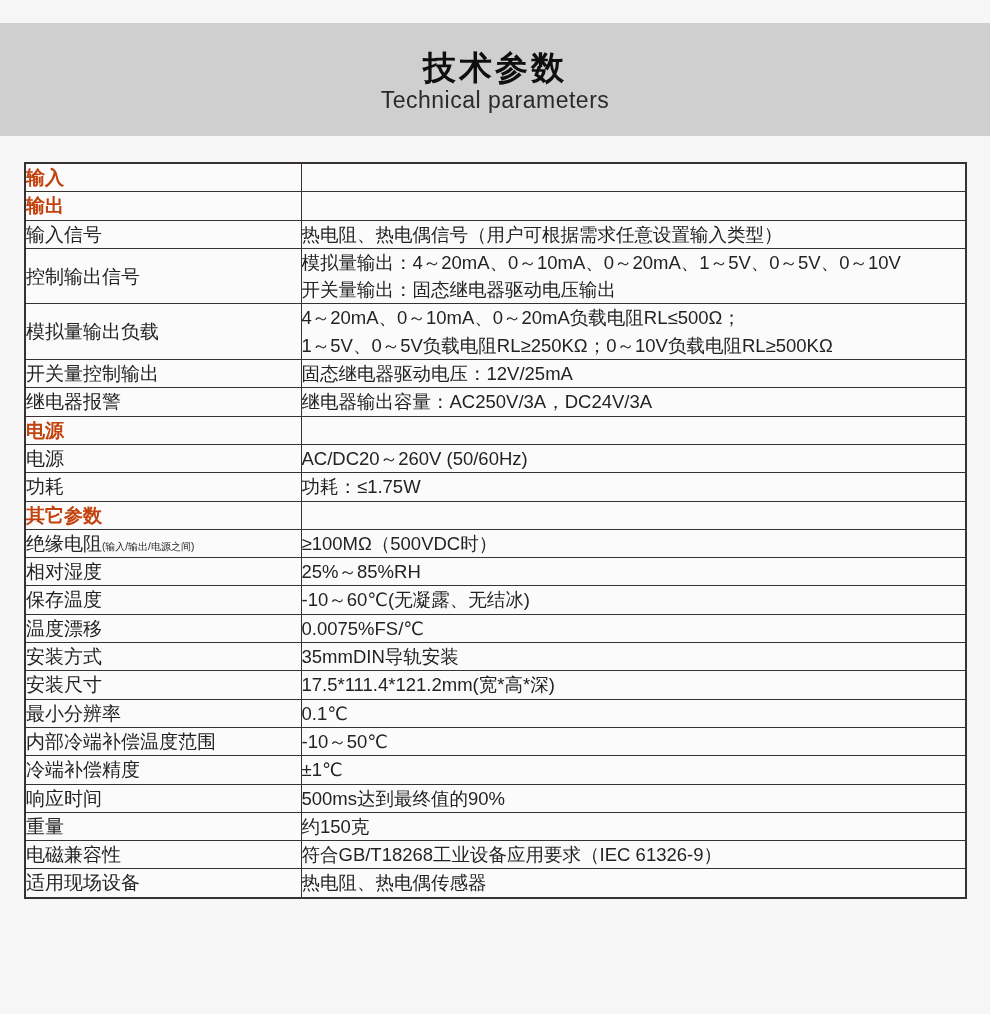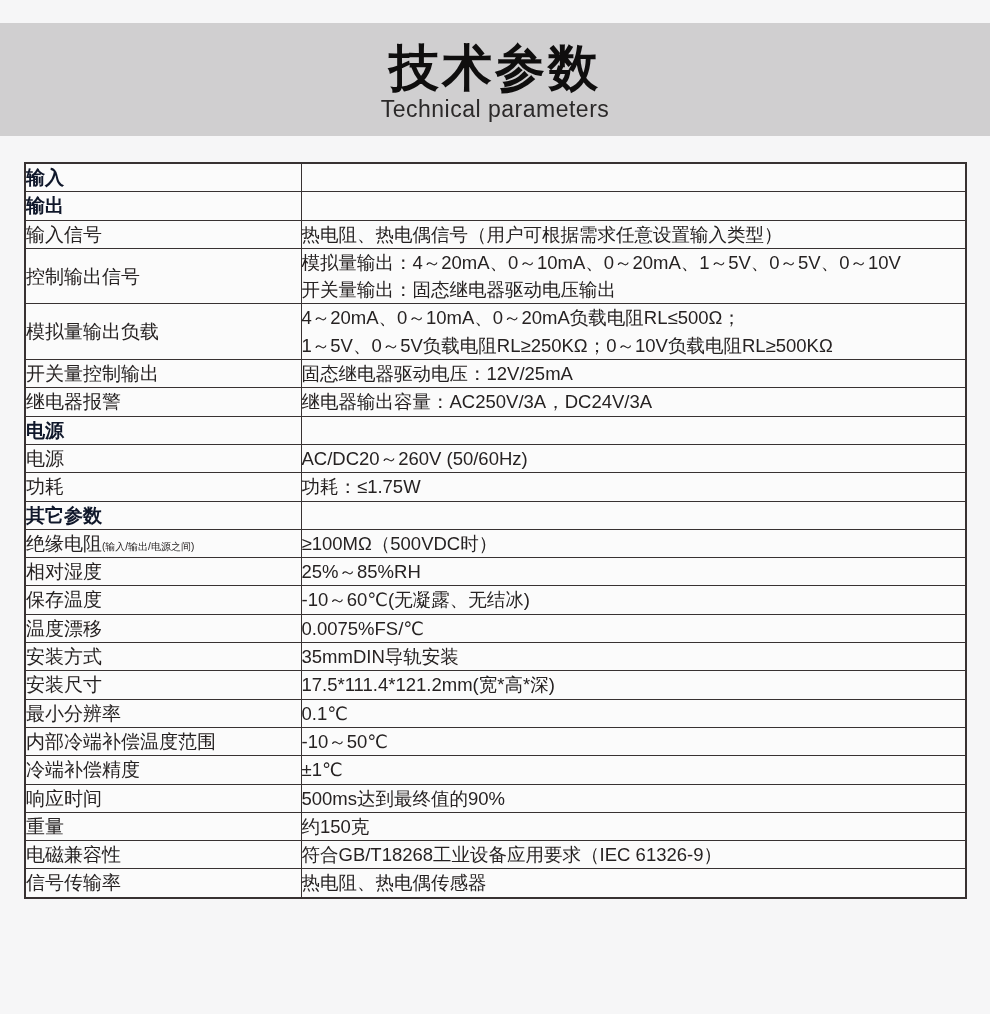--- a/index.html
+++ b/index.html
@@ -20,21 +20,21 @@
     height: 113px;
     background: #d0cfd0;
     display: flex;
     flex-direction: column;
     align-items: center;
     justify-content: center;
     padding-top: 6px;
     box-sizing: border-box;
   }
   .page-title {
-    font-size: 50px;
+    font-size: 33px;
     font-weight: 900;
     color: #0f0e0e;
     letter-spacing: 3px;
     line-height: 1.0;
   }
   .page-subtitle {
     font-size: 23px;
     font-weight: 400;
     color: #2b2929;
     margin-top: 3px;
@@ -60,21 +60,21 @@
   }
   td.label-cell {
     padding-left: 8px;
     padding-right: 4px;
     white-space: nowrap;
     overflow: hidden;
   }
   td.label-cell .label-main { line-height: 27.3px; }
   td.label-cell.section .label-main {
     font-weight: 700;
-    color: #0f172a;
+    color: #c2410c;
   }
   .label-small {
     font-size: 10px;
   }
   td.value-cell {
     padding-left: 10px;
     padding-right: 4px;
   }
   .value-line {
     line-height: 27.3px;
@@ -234,20 +234,20 @@
             <div class="value-line">约150克</div>
           </td>
         </tr>
         <tr>
           <td class="label-cell"><span class="label-main">电磁兼容性</span></td>
           <td class="value-cell">
             <div class="value-line">符合GB/T18268工业设备应用要求（IEC 61326-9）</div>
           </td>
         </tr>
         <tr>
-          <td class="label-cell"><span class="label-main">信号传输率</span></td>
+          <td class="label-cell"><span class="label-main">适用现场设备</span></td>
           <td class="value-cell">
             <div class="value-line">热电阻、热电偶传感器</div>
           </td>
         </tr>
       </tbody>
   </table>
 </div>
 
 </body></html>

